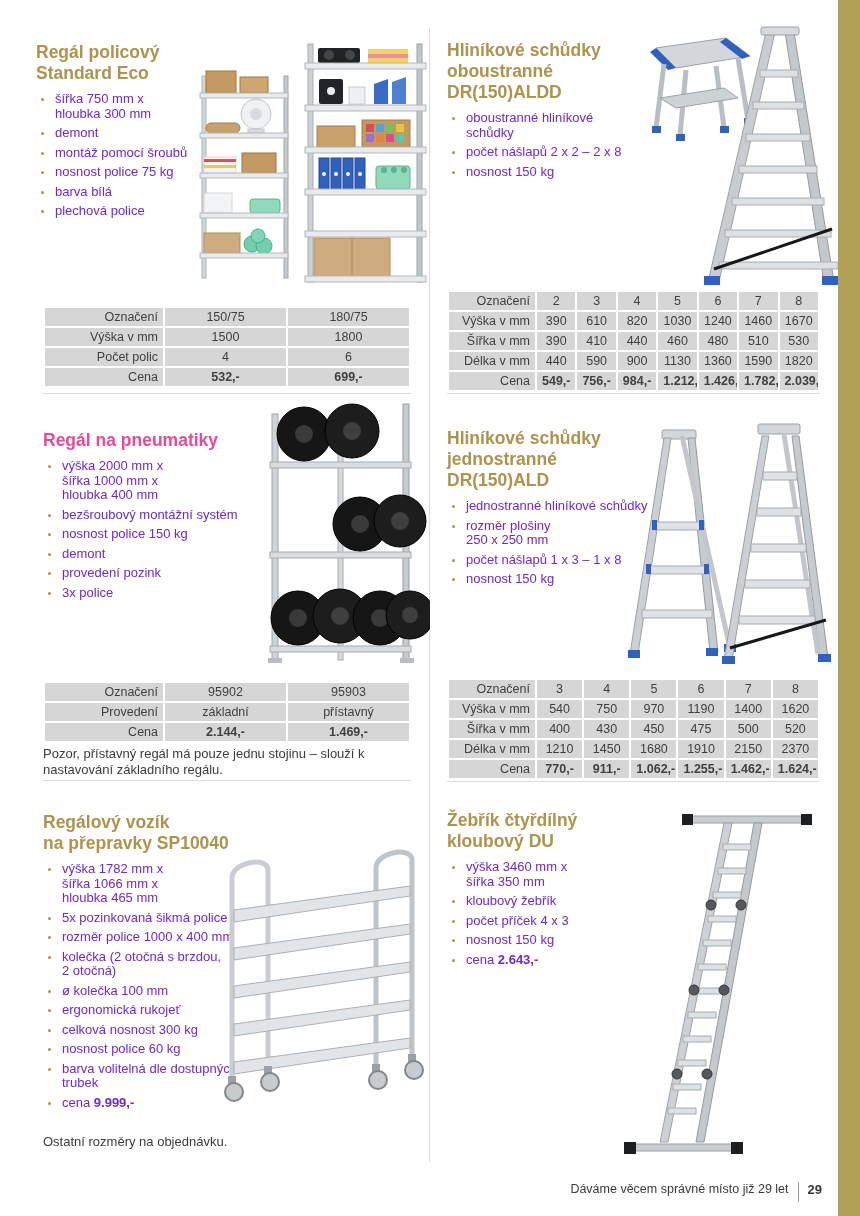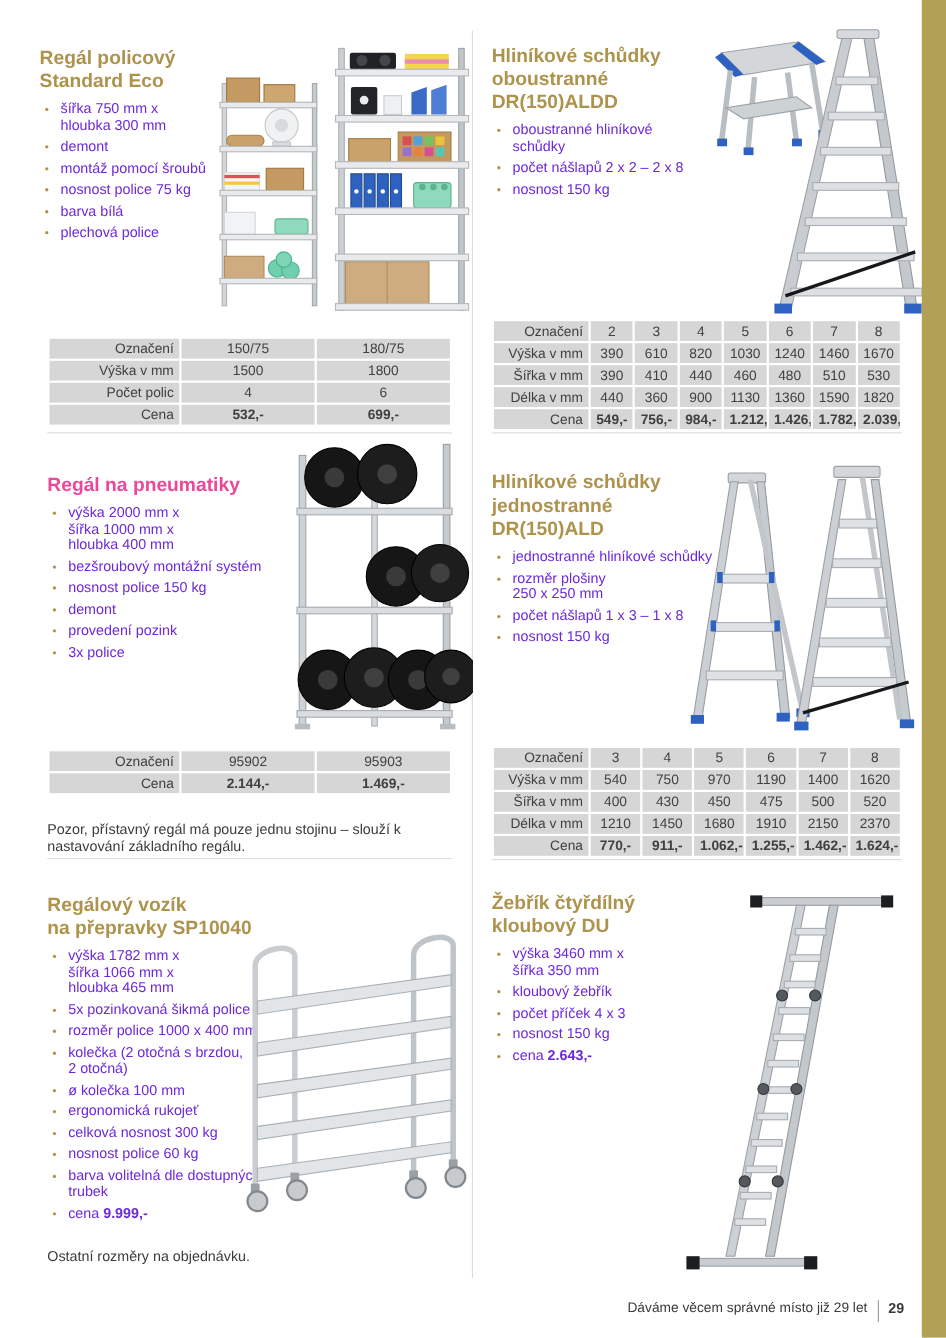--- a/index.html
+++ b/index.html
@@ -226,21 +226,21 @@
           <td>410</td>
           <td>440</td>
           <td>460</td>
           <td>480</td>
           <td>510</td>
           <td>530</td>
         </tr>
         <tr>
           <td class="rh">Délka v mm</td>
           <td>440</td>
-          <td>360</td>
+          <td>590</td>
           <td>900</td>
           <td>1130</td>
           <td>1360</td>
           <td>1590</td>
           <td>1820</td>
         </tr>
         <tr class="boldrow">
           <td class="rh">Cena</td>
           <td>549,-</td>
           <td>756,-</td>
@@ -303,20 +303,25 @@
     <rect x="148" y="258" width="14" height="5" fill="#b8bdc1"></rect>
   </svg>
 </div>
 <div class="abs" style="left:43px;top:681px;width:368px">
   <table class="spec cols3">
       <tbody>
         <tr>
           <td class="rh">Označení</td>
           <td>95902</td>
           <td>95903</td>
+        </tr>
+        <tr>
+          <td class="rh">Provedení</td>
+          <td>základní</td>
+          <td>přístavný</td>
         </tr>
         <tr class="boldrow">
           <td class="rh">Cena</td>
           <td>2.144,-</td>
           <td>1.469,-</td>
         </tr>
       </tbody>
     </table>
 </div>
 <div class="abs note" style="left:43px;top:746px;width:368px">Pozor, přístavný regál má pouze jednu stojinu – slouží k nastavování základního regálu.</div>

